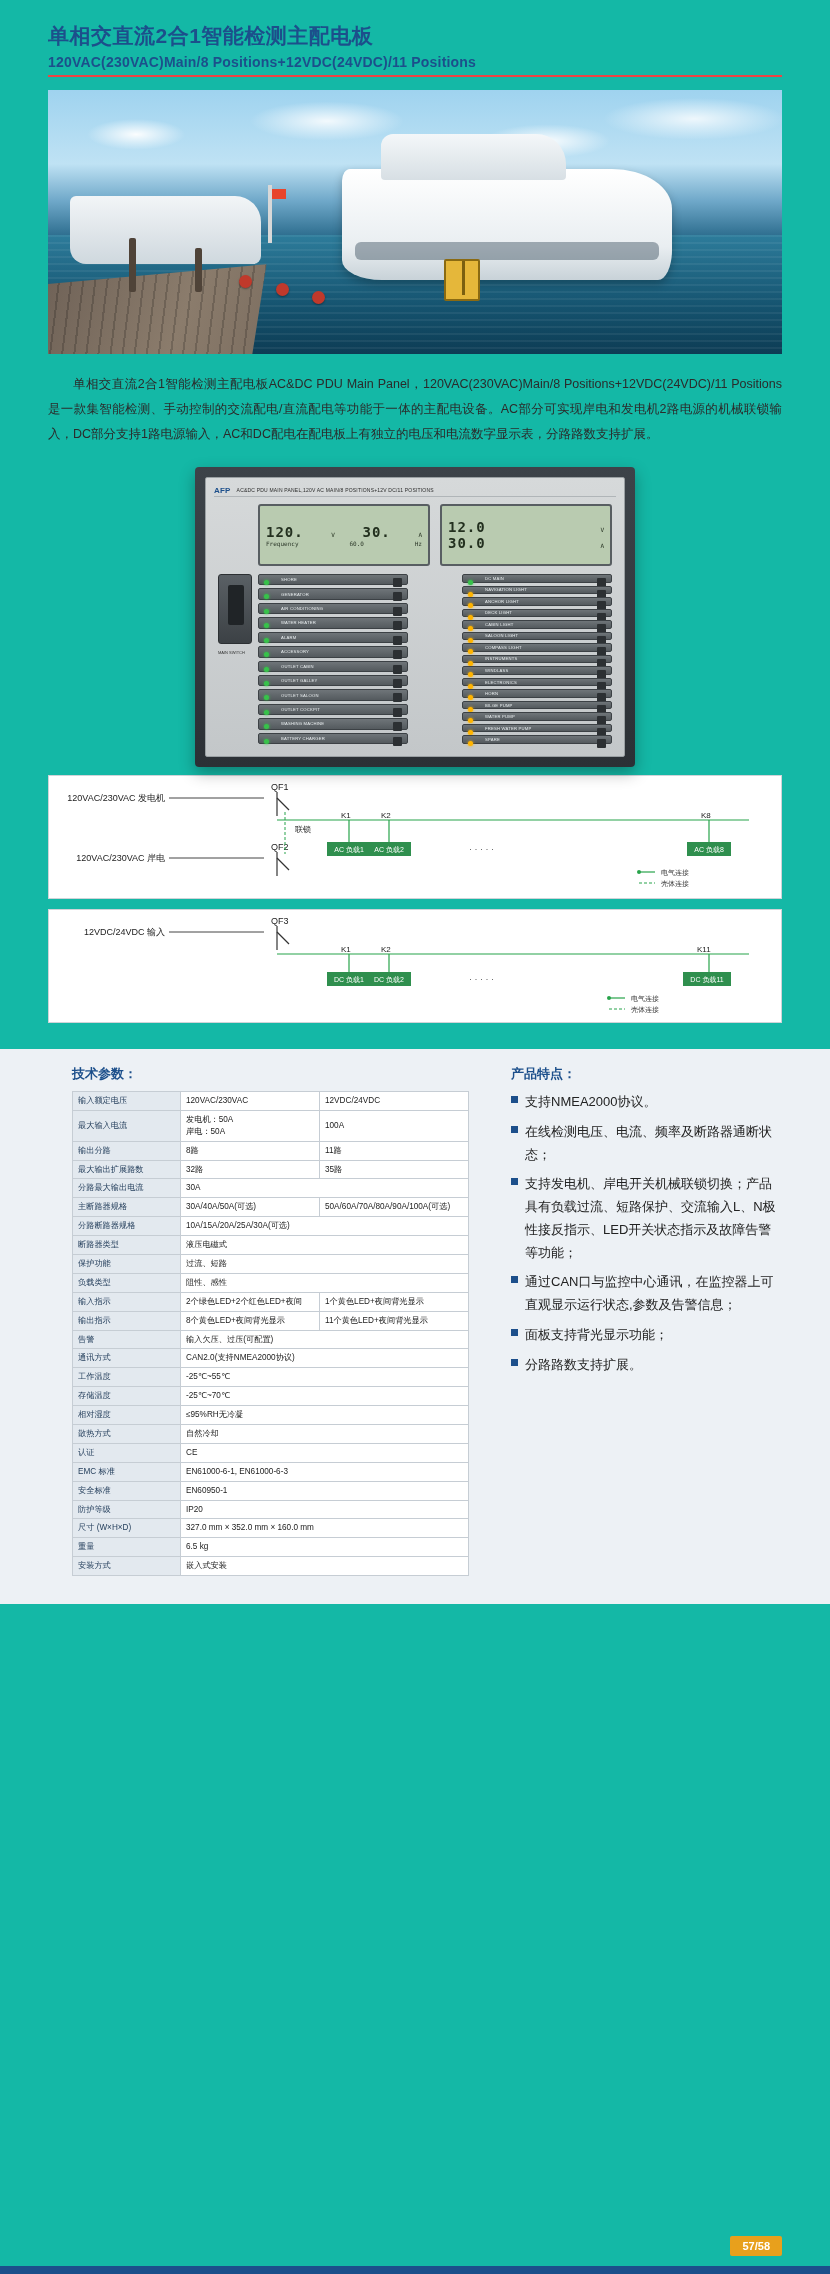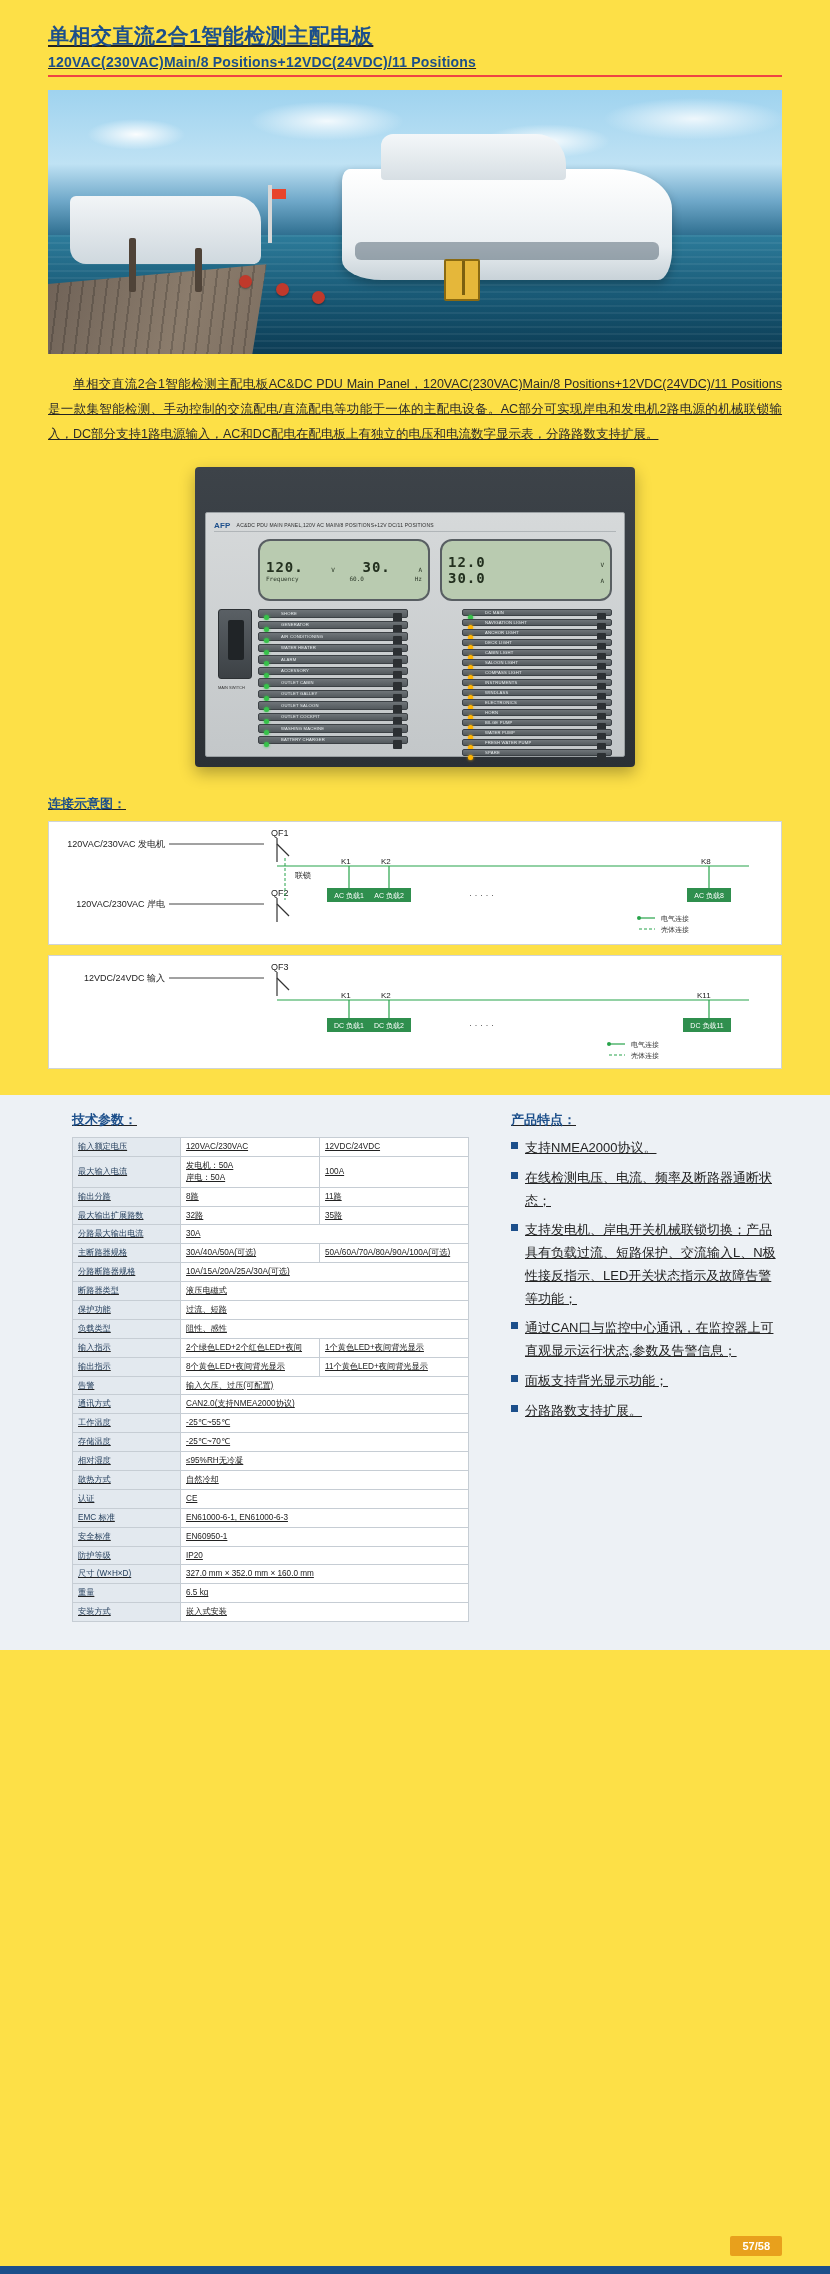--- a/index.html
+++ b/index.html
@@ -7,24 +7,23 @@
   body {
     width: 830px;
     background: #ffffff;
     font-family: "Liberation Sans", "DejaVu Sans", sans-serif;
     color: #222;
   }
   .page {
     position: relative;
     width: 830px;
     min-height: 2274px;
-    background: #fde047;
+    background: #14b8a6;
     padding: 0;
     overflow: hidden;
-    text-decoration: underline;
   }
   
   .header {
     padding: 22px 48px 0 48px;
   }
   .title-cn {
     font-size: 21px;
     font-weight: bold;
     color: #1c4f8b;
     letter-spacing: 0.5px;
@@ -128,32 +127,31 @@
     background: linear-gradient(#3d4349,#2b3035);
     border-radius: 4px;
     box-shadow: 0 6px 16px rgba(0,0,0,.3);
     padding: 10px;
   }
   .prod-inner {
     position:absolute; inset:10px;
     background: linear-gradient(#d6d9da,#c3c7c9);
     border: 1px solid #9aa0a3;
     border-radius: 2px;
-    margin-top: 35px;
   }
   .prod-brandbar {
     position:absolute; left:8px; right:8px; top:6px; height:13px;
     font-size: 5px; color:#2a2a2a; letter-spacing:.2px;
     display:flex; align-items:center; gap:6px;
     border-bottom:1px solid #b0b5b8;
   }
   .prod-logo { font-size:8px; font-weight:bold; color:#1c4f8b; }
   .meters { position:absolute; left:52px; right:12px; top:26px; height:62px; display:flex; gap:10px; }
   .meter {
-    flex:1; background:#b9cbb0; border:2px solid #585e62; border-radius:12px;
+    flex:1; background:#b9cbb0; border:2px solid #585e62; border-radius:3px;
     display:flex; flex-direction:column; justify-content:center; padding:3px 6px;
     font-family:"DejaVu Sans Mono", monospace;
   }
   .meter-row { display:flex; justify-content:space-between; align-items:baseline; color:#23301f; }
   .meter-big { font-size:14px; font-weight:bold; letter-spacing:1px; }
   .meter-unit { font-size:6px; }
   .meter-small { font-size:6px; color:#2e3a2b; }
   .breaker-col { position:absolute; top:96px; bottom:12px; display:flex; flex-direction:column; gap:3px; }
   .col-left { left:52px; width:150px; }
   .col-right { right:12px; width:150px; }
@@ -437,21 +435,20 @@
             <div class="brk">
               <span class="led amber"></span>
               <span>SPARE</span>
               <span class="toggle"></span>
             </div>
           </div>
       </div>
     </div>
   </div>
 
-  <div class="sec-title">连接示意图：</div>
 
   <div class="diagram">
     <svg width="734" height="118" viewBox="0 0 734 118">
       <g stroke="#444" stroke-width="1" fill="none">
         <line x1="120" y1="22" x2="215" y2="22"></line>
         <line x1="120" y1="82" x2="215" y2="82"></line>
       </g>
       <text x="116" y="25" text-anchor="end" font-size="9" fill="#222">120VAC/230VAC 发电机</text>
       <text x="116" y="85" text-anchor="end" font-size="9" fill="#222">120VAC/230VAC 岸电</text>
       <text x="222" y="14" font-size="9" fill="#222">QF1</text>

